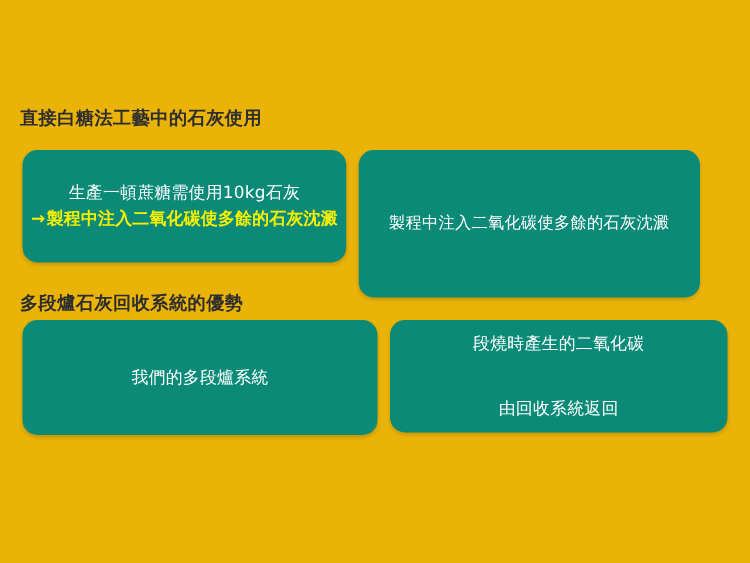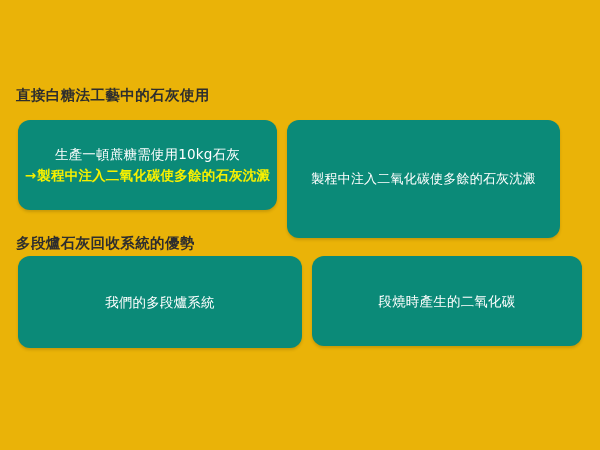--- a/index.html
+++ b/index.html
@@ -116,17 +116,18 @@
   <div class="section-heading sec2">多段爐石灰回收系統的優勢</div>
 
   <div class="card-row row-2">
 
     <div class="card left">
       <div class="line">我們的多段爐系統</div>
     </div>
 
     <div class="card right">
       <div class="line">段燒時產生的二氧化碳</div>
+      <div class="line">由回收系統返回</div>
     </div>
 
   </div>
 
 </div>
 
 </body></html>

